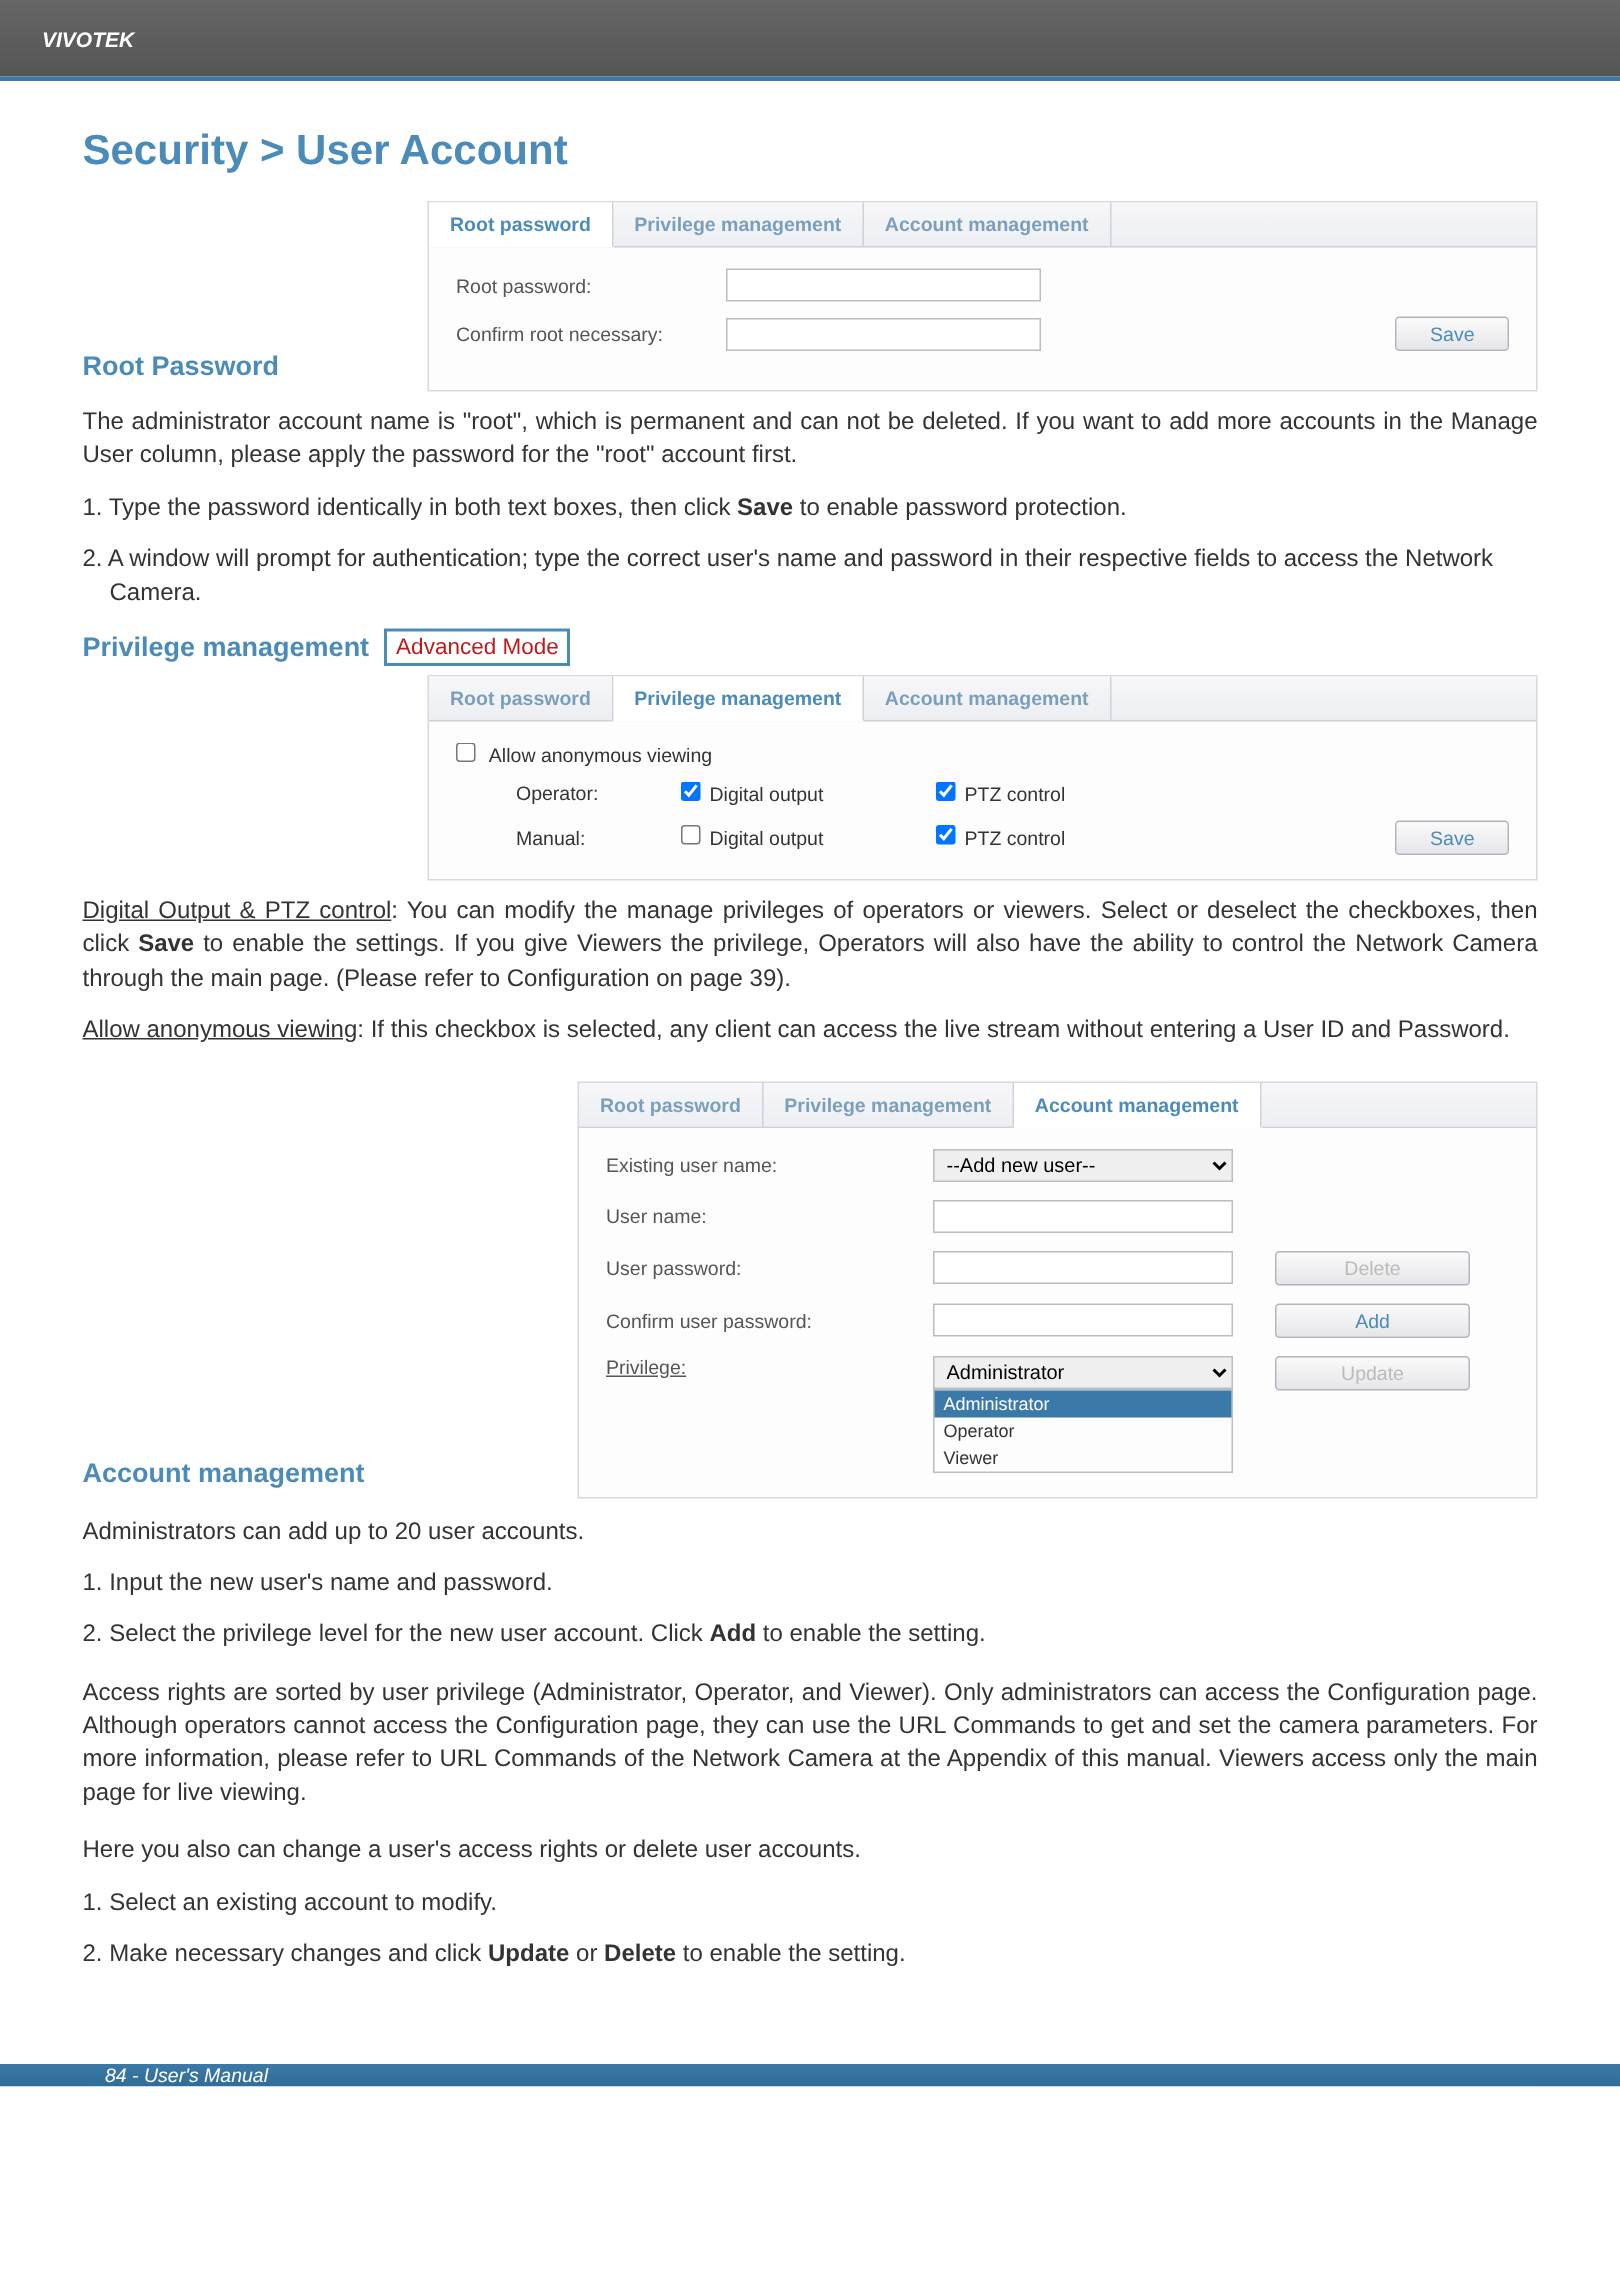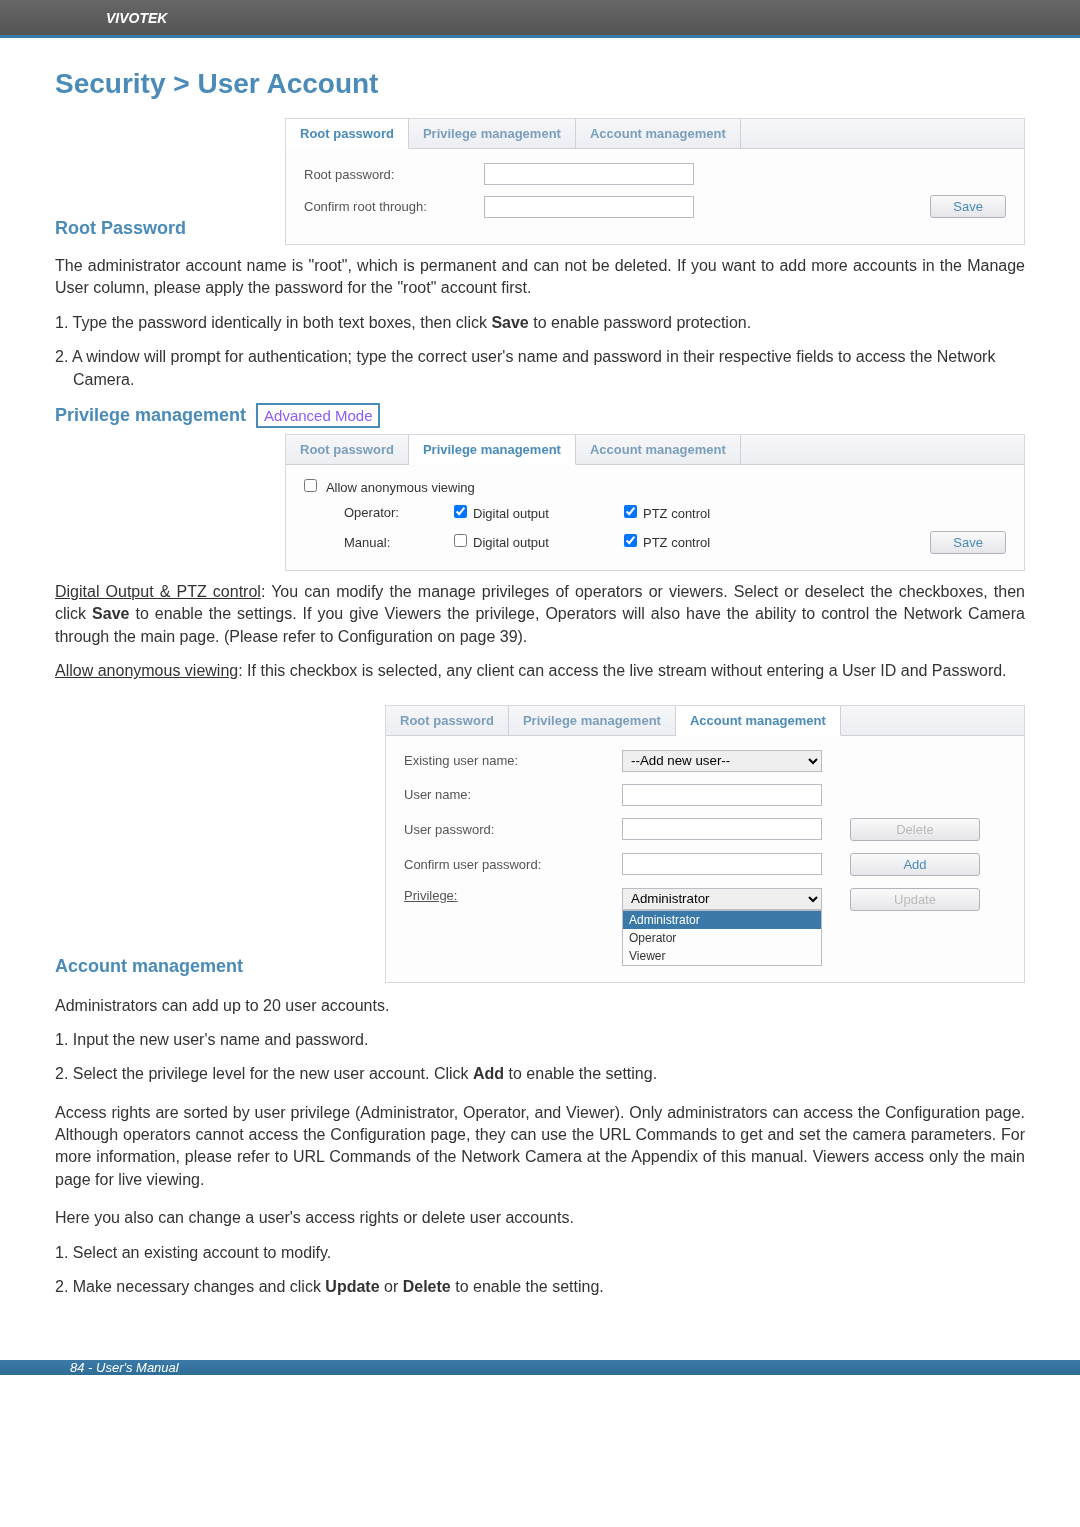--- a/index.html
+++ b/index.html
@@ -5,24 +5,24 @@
   * { margin: 0; padding: 0; box-sizing: border-box; }
   body {
     font-family: Arial, Helvetica, sans-serif;
     background: #fff;
     width: 1080px;
     margin: 0 auto;
     color: #333;
   }
   .top-bar {
     background: linear-gradient(#666, #555);
-    height: 38px;
+    height: 54px;
     display: flex;
     align-items: center;
-    padding-left: 106px;
+    padding-left: 28px;
     border-bottom: 3px solid #3b7aa8;
   }
   .top-bar span {
     color: #fff;
     font-style: italic;
     font-weight: bold;
     font-size: 14px;
   }
   .page {
     padding: 30px 55px 20px 55px;
@@ -41,21 +41,21 @@
   }
   .section-title {
     color: #4a8bb8;
     font-size: 18px;
     font-weight: bold;
     margin-bottom: 6px;
   }
   .section-title.inline-row { display:flex; align-items:center; gap:10px; }
   .adv-badge {
     background:#fff;
-    color:#8b5cf6;
+    color:#b91c1c;
     border:2px solid #4a8bb8;
     padding:2px 6px;
     font-size:15px;
     font-weight:normal;
   }
   .row { display:flex; align-items:flex-end; gap:10px; }
   .panel-img {
     border:1px solid #d8d8e0;
     background:#fdfdfd;
     margin-left:auto;
@@ -141,21 +141,21 @@
         <div class="tab active">Root password</div>
         <div class="tab inactive">Privilege management</div>
         <div class="tab inactive">Account management</div>
       </div>
       <div class="panel-body">
         <div class="form-row">
           <label>Root password:</label>
           <input type="password" style="">
         </div>
         <div class="form-row">
-          <label>Confirm root through:</label>
+          <label>Confirm root necessary:</label>
           <input type="password" style="">
           <div style="flex:1"></div>
           <button class="btn">Save</button>
         </div>
       </div>
     </div>
   </div>
 
   <p class="body-text just">The administrator account name is "root", which is permanent and can not be deleted. If you want to add more accounts in the Manage User column, please apply the password for the "root" account first.</p>
   <p class="body-text">

